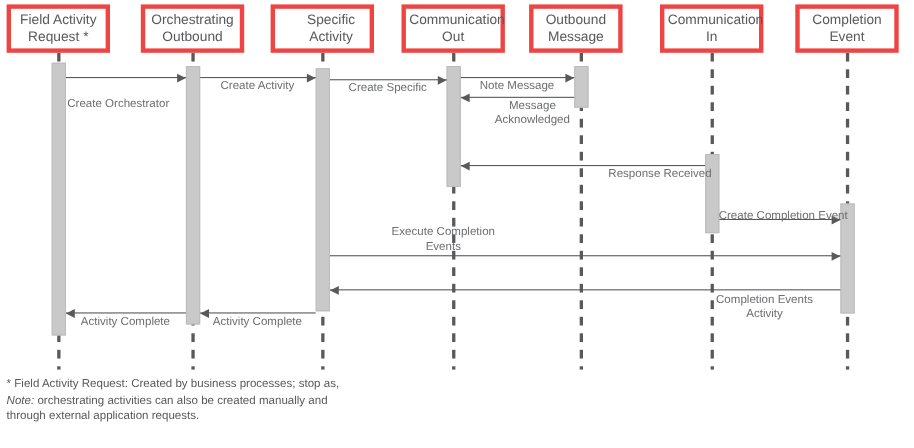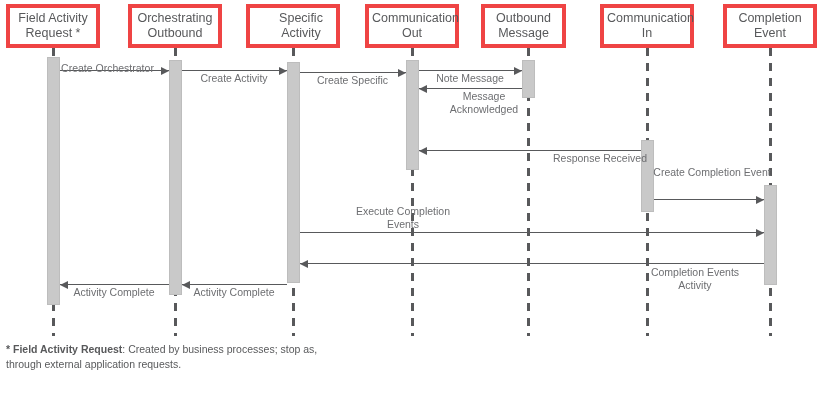--- a/index.html
+++ b/index.html
@@ -91,21 +91,21 @@
   
   #footnote {
     position: absolute;
     left: 6px;
     top: 342px;
     width: 340px;
     font-size: 10.5px;
     line-height: 14.5px;
     color: #58595b;
   }
-  #footnote .strong { font-weight: bold; }
+  #footnote .strong { font-weight: normal; }
   #footnote .ital { font-style: italic; }
   #footnote p { margin: 0; }
 </style>
 </head>
 <body>
 
 <div id="canvas">
   <div id="actors">
       <div class="actor-box" style="left: 6px; width: 94px;">
         <span class="actor-label" style="white-space: pre-line;">Field Activity
@@ -150,53 +150,54 @@
       <div class="activation" style="left: 168.5px; top: 60px; height: 235px;"></div>
       <div class="activation" style="left: 286.5px; top: 62px; height: 221px;"></div>
       <div class="activation" style="left: 405.5px; top: 60px; height: 110px;"></div>
       <div class="activation" style="left: 521.5px; top: 60px; height: 38px;"></div>
       <div class="activation" style="left: 640.5px; top: 140px; height: 72px;"></div>
       <div class="activation" style="left: 763.5px; top: 185px; height: 100px;"></div>
     </div>
   <div id="messages">
       <div class="msg-line" style="left: 59.5px; top: 70px; width: 109px;"></div>
       <div class="arrow-head arrow-right" style="top: 66.5px; left: 160.5px;"></div>
-      <div class="msg-label" style="left: 59.5px; width: 96px; top: 62px;">Create Orchestrator</div>
+      <div class="msg-label" style="left: 59.5px; width: 96px; top: 88px;">Create Orchestrator</div>
       <div class="msg-line" style="left: 181.5px; top: 70px; width: 105px;"></div>
       <div class="arrow-head arrow-right" style="top: 66.5px; left: 278.5px;"></div>
       <div class="msg-label" style="left: 181.5px; width: 105px; top: 72px;">Create Activity</div>
       <div class="msg-line" style="left: 299.5px; top: 72px; width: 106px;"></div>
       <div class="arrow-head arrow-right" style="top: 68.5px; left: 397.5px;"></div>
       <div class="msg-label" style="left: 299.5px; width: 106px; top: 74px;">Create Specific</div>
       <div class="msg-line" style="left: 418.5px; top: 70px; width: 103px;"></div>
       <div class="arrow-head arrow-right" style="top: 66.5px; left: 513.5px;"></div>
       <div class="msg-label" style="left: 418.5px; width: 103px; top: 72px;">Note Message</div>
       <div class="msg-line" style="left: 418.5px; top: 88px; width: 103px;"></div>
       <div class="arrow-head arrow-left" style="top: 84.5px; left: 418.5px;"></div>
       <div class="msg-label" style="left: 424px; width: 120px; top: 90px;">Message
 Acknowledged</div>
       <div class="msg-line" style="left: 418.5px; top: 150px; width: 222px;"></div>
       <div class="arrow-head arrow-left" style="top: 146.5px; left: 418.5px;"></div>
       <div class="msg-label" style="left: 520px; width: 160px; top: 152px;">Response Received</div>
       <div class="msg-line" style="left: 653.5px; top: 199px; width: 110px;"></div>
       <div class="arrow-head arrow-right" style="top: 195.5px; left: 755.5px;"></div>
-      <div class="msg-label" style="left: 652px; width: 120px; top: 166px;">Create Completion Event</div>
+      <div class="msg-label" style="left: 652px; width: 120px; top: 190px;">Create Completion Event</div>
       <div class="msg-line" style="left: 299.5px; top: 232px; width: 464px;"></div>
       <div class="arrow-head arrow-right" style="top: 228.5px; left: 755.5px;"></div>
       <div class="msg-label" style="left: 313px; width: 180px; top: 205px;">Execute Completion
 Events</div>
       <div class="msg-line" style="left: 299.5px; top: 263px; width: 464px;"></div>
       <div class="arrow-head arrow-left" style="top: 259.5px; left: 299.5px;"></div>
       <div class="msg-label" style="left: 620px; width: 150px; top: 266px;">Completion Events
 Activity</div>
       <div class="msg-line" style="left: 181.5px; top: 284px; width: 105px;"></div>
       <div class="arrow-head arrow-left" style="top: 280.5px; left: 181.5px;"></div>
       <div class="msg-label" style="left: 181.5px; width: 105px; top: 286px;">Activity Complete</div>
       <div class="msg-line" style="left: 59.5px; top: 284px; width: 109px;"></div>
       <div class="arrow-head arrow-left" style="top: 280.5px; left: 59.5px;"></div>
       <div class="msg-label" style="left: 59.5px; width: 109px; top: 286px;">Activity Complete</div>
     </div>
 
   <div id="footnote">
     <p><span class="strong">* Field Activity Request</span><span>: Created by business processes; stop as,</span></p>
+    <p><span class="ital">Note:</span><span> orchestrating activities can also be created manually and</span></p>
     <p>through external application requests.</p>
   </div>
 </div>
 
 </body></html>

